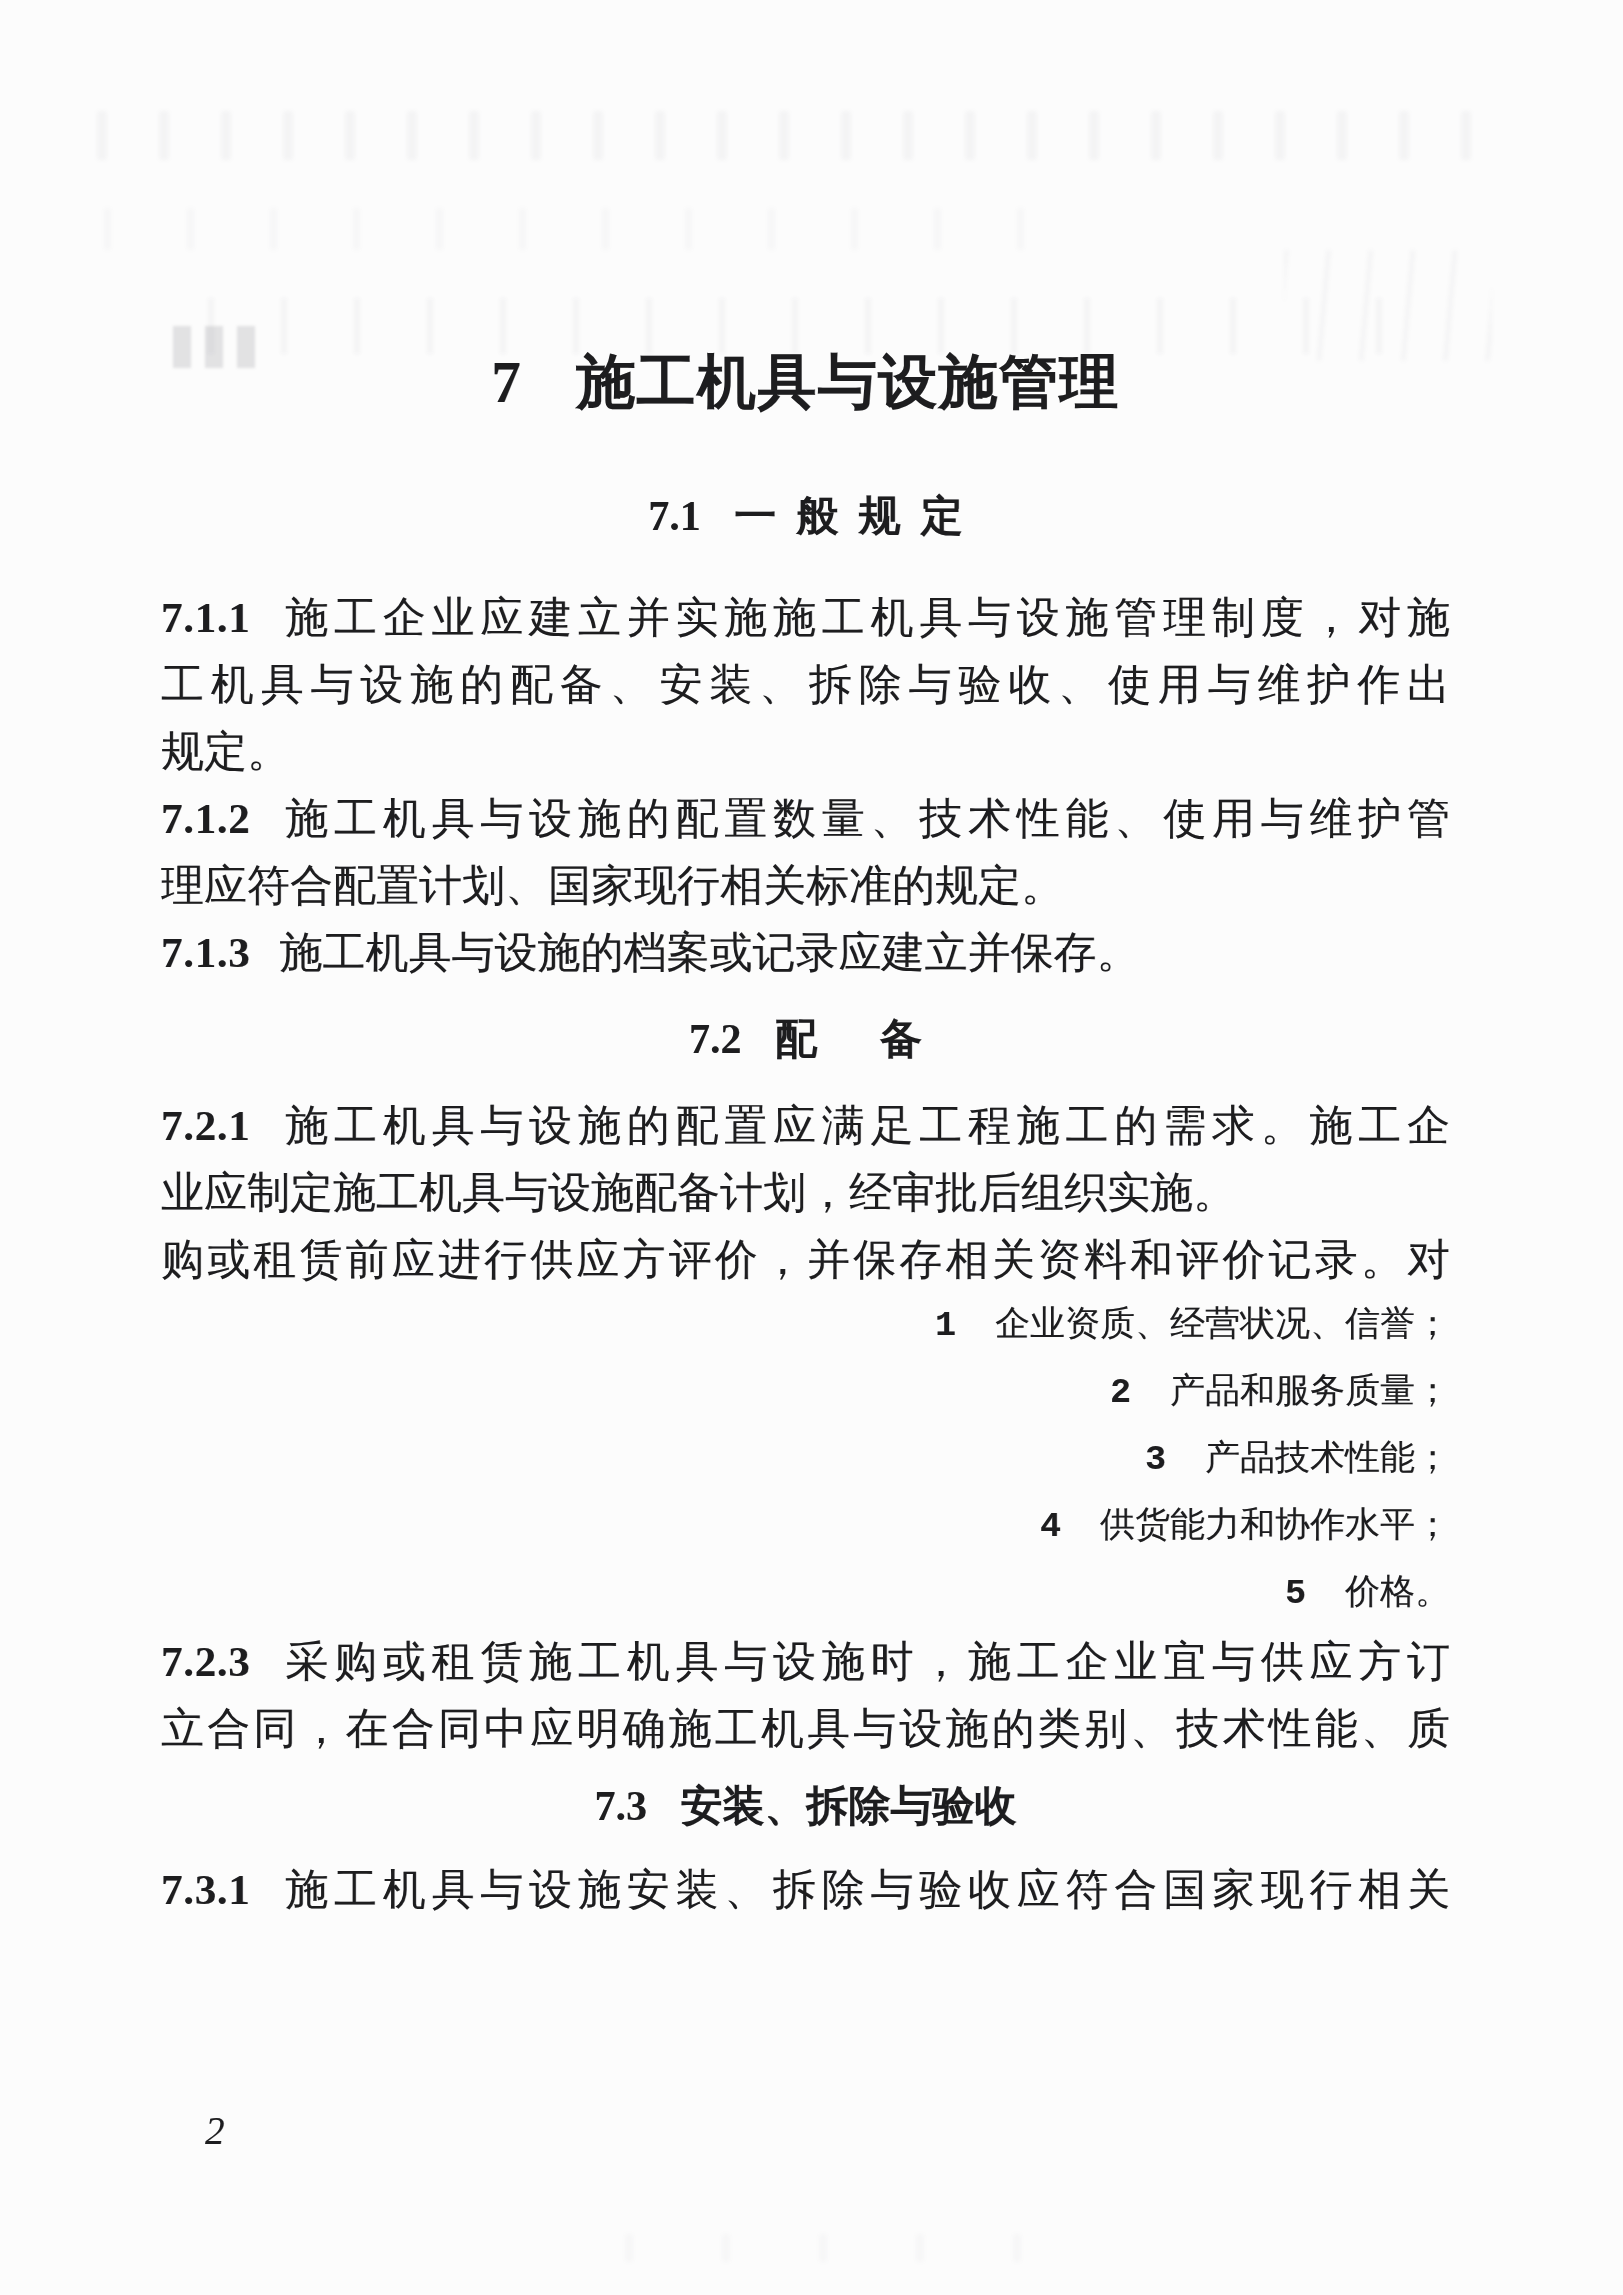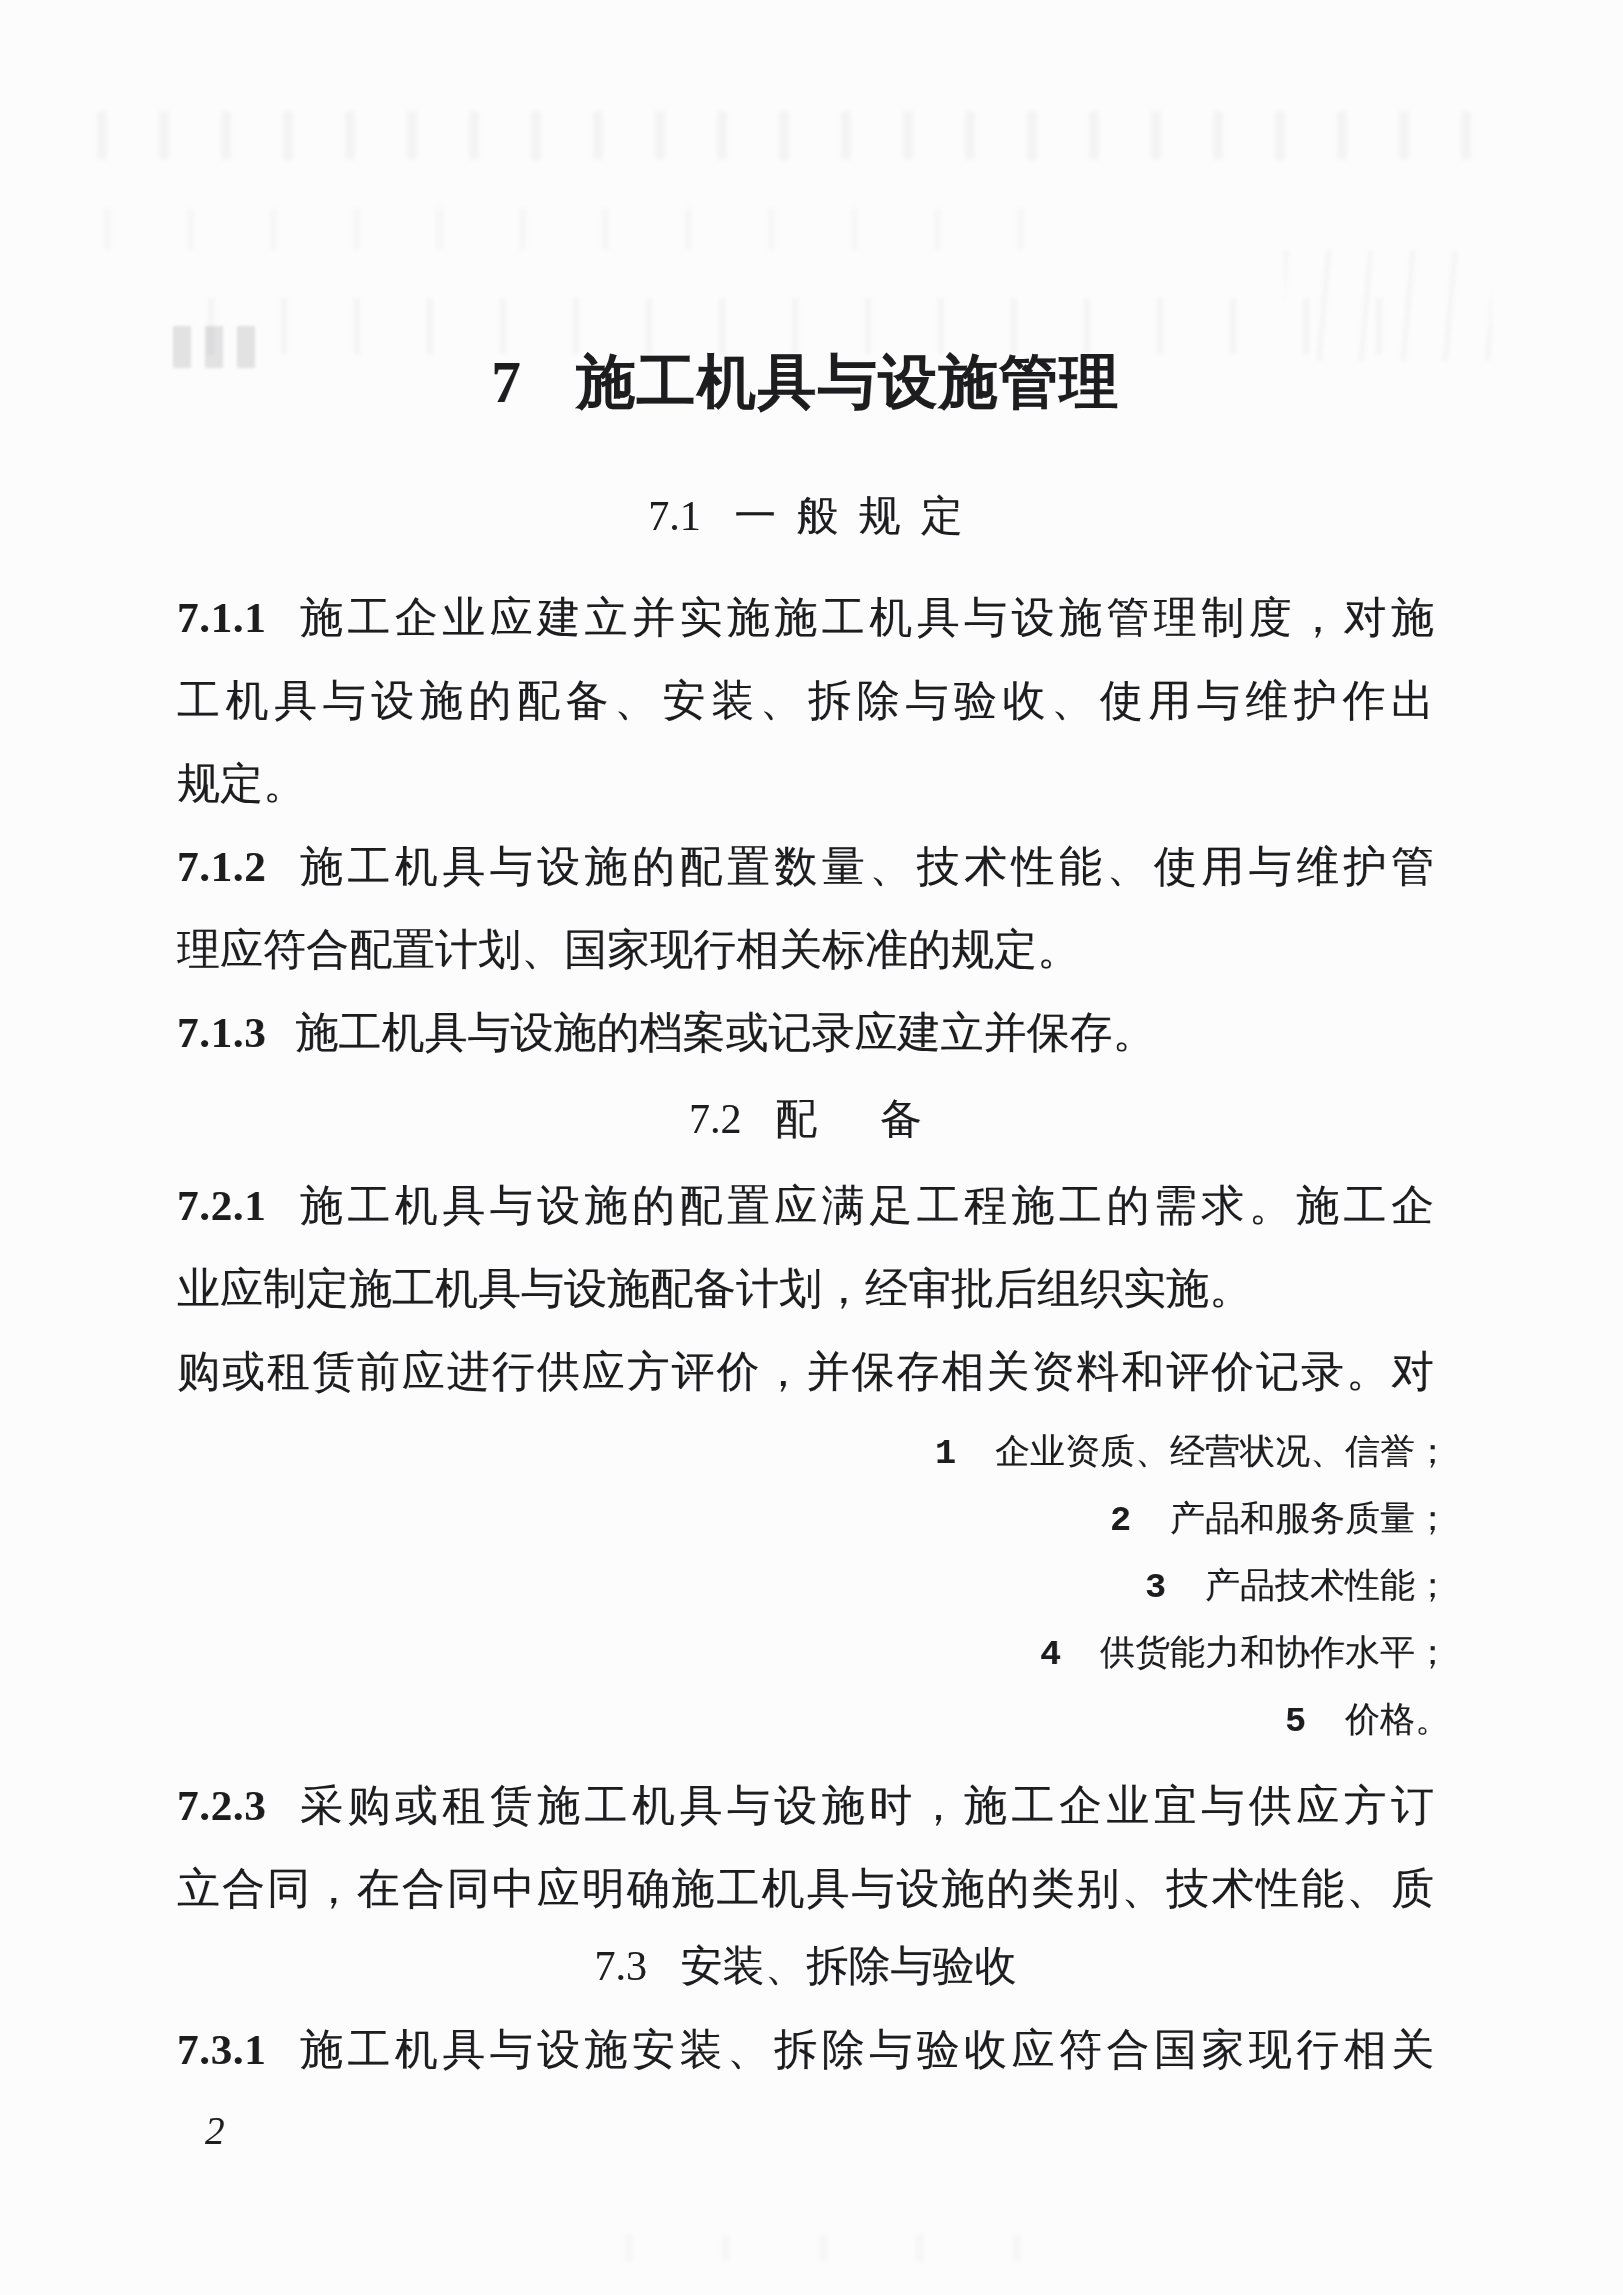--- a/index.html
+++ b/index.html
@@ -34,32 +34,32 @@
   h1.chapter{
     margin:332px 0 0 0;
     text-align:center;
     font-size:59px;line-height:69px;
     font-weight:bold;letter-spacing:1.4px;
   }
   h1.chapter .ch-num{margin-right:54px;}
 
   h2.sec-head{
     margin:0;text-align:center;
-    font-size:42px;line-height:50px;font-weight:normal;
+    font-size:42px;line-height:50px;font-weight:bold;
   }
   h2.head-71{margin-top:74px;margin-bottom:43px;}
   h2.head-72{margin-top:28px;margin-bottom:28px;}
   h2.head-73{margin-top:19.4px;margin-bottom:25px;}
   .sec-title{margin-left:0.8em;}
   .sp1{letter-spacing:.48em;margin-right:-.48em;}
   .sp2{letter-spacing:1.5em;margin-right:-1.5em;}
 
   .clause{margin:0;}
   .cline{
-    margin:16px;font-size:43px;line-height:67px;
+    margin:0;font-size:43px;line-height:67px;
     text-align:justify;text-align-last:justify;
   }
   .cline.last{text-align-last:left;}
   .cnum{font-weight:bold;margin-right:29px;letter-spacing:0.7px;}
 
   .list-item{
     margin:0;padding-left:110px;
     font-size:35px;line-height:67px;text-align:right;font-family:Liberation Mono, monospace;
   }
   .li-num{font-weight:bold;margin-right:39px;}

